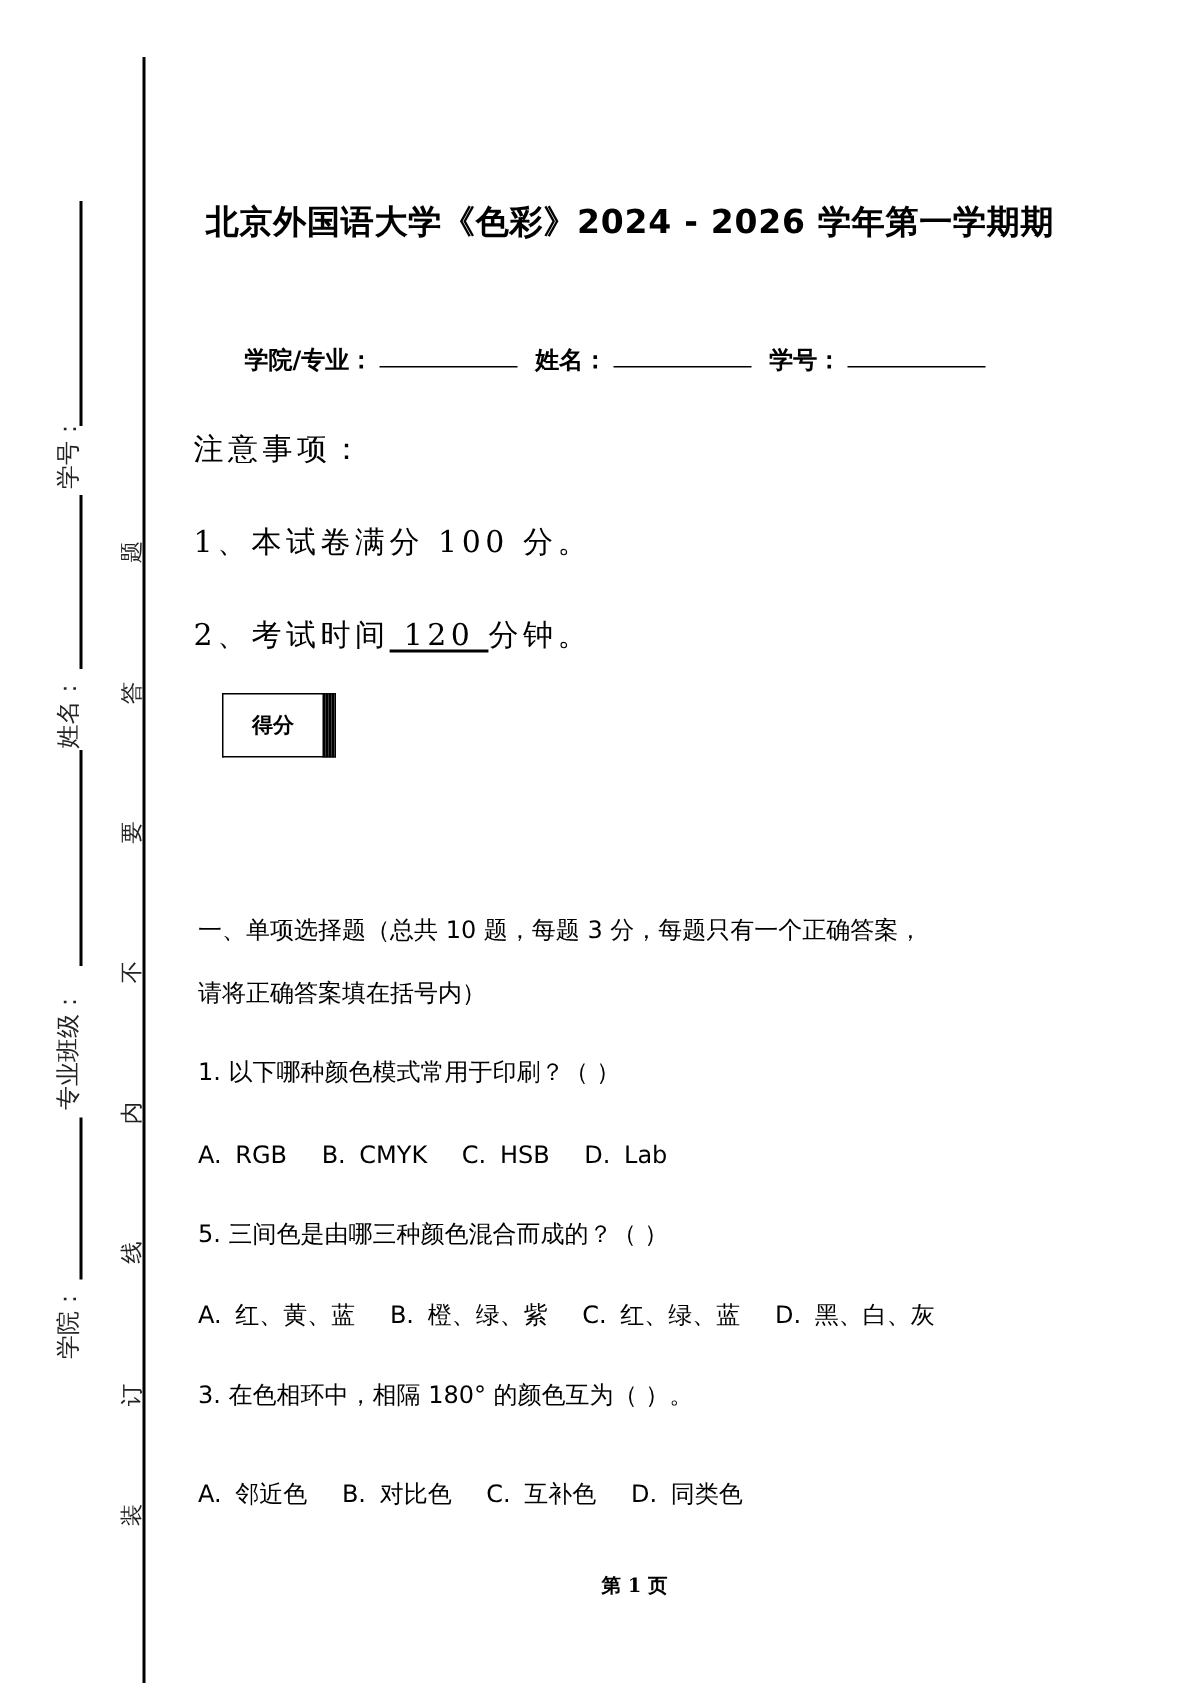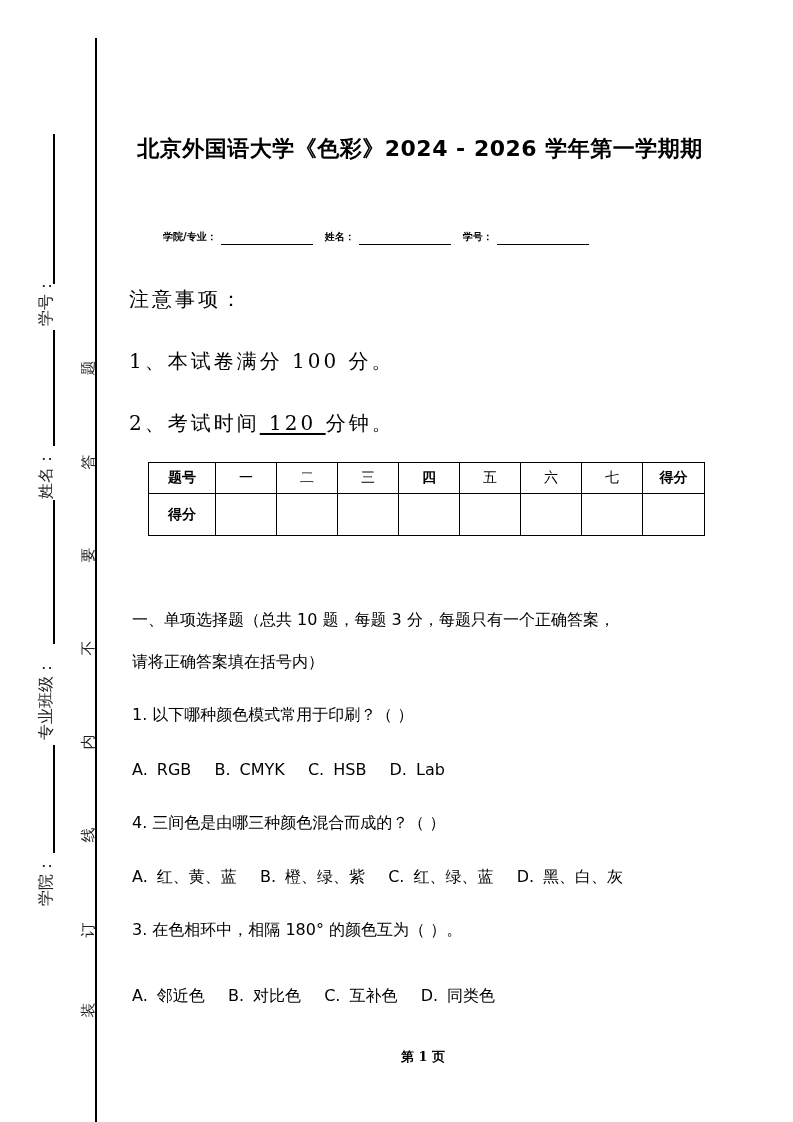--- a/index.html
+++ b/index.html
@@ -25,21 +25,21 @@
     transform: translate(-50%, -50%) rotate(-90deg);
     font-family: "DejaVu Sans", "Liberation Sans", sans-serif; color: #222;
   }
   
   .title {
     position: absolute; left: 120px; width: 600px; top: 128px;
     text-align: center; font-size: 22px; font-weight: bold; line-height: 42px;
     font-family: "DejaVu Sans", "Liberation Sans", sans-serif; letter-spacing: 0.5px;
   }
   .info-row {
-    position: absolute; left: 163px; top: 230px; font-size: 10px; font-weight: bold;
+    position: absolute; left: 163px; top: 230px; font-size: 16px; font-weight: bold;
     font-family: "DejaVu Sans", "Liberation Sans", sans-serif; display: flex; gap: 0; white-space: nowrap;
   }
   .info-row .blank {
     display: inline-block; width: 92px; border-bottom: 1.5px solid #000; height: 14px; margin: 0 12px 0 4px;
   }
   .body-text {
     position: absolute; left: 129px; font-size: 20px; white-space: nowrap; letter-spacing: 3px;
   }
   .underlined { text-decoration: underline; text-underline-offset: 3px; }
   table.score {
@@ -105,31 +105,20 @@
   <span>学号：</span>
   <span class="blank"></span>
 </div>
 
 <div class="body-text" style="top:286px;">注意事项：</div>
 <div class="body-text" style="top:348px;">1、本试卷满分 100 分。</div>
 <div class="body-text" style="top:410px;"><span>2、考试时间</span><span class="underlined"> 120 </span><span>分钟。</span></div>
 
 <table class="score">
   <tbody>
-      <tr class="r0">
-    <td class="head">题号</td>
-    <td class="col">一</td>
-    <td class="col">二</td>
-    <td class="col">三</td>
-    <td class="col" style="font-weight:bold;">四</td>
-    <td class="col">五</td>
-    <td class="col">六</td>
-    <td class="col">七</td>
-    <td class="last">得分</td>
-  </tr>
   <tr class="r1">
     <td class="head">得分</td>
     <td></td>
     <td></td>
     <td></td>
     <td></td>
     <td></td>
     <td></td>
     <td></td>
     <td></td>
@@ -141,21 +130,21 @@
 <div class="section" style="top:652px;">请将正确答案填在括号内）</div>
 
 <div class="q" style="top:705px;">1. 以下哪种颜色模式常用于印刷？（    ）</div>
 <div class="opt" style="top:760px;">
   <span>A. RGB</span>
   <span>B. CMYK</span>
   <span>C. HSB</span>
   <span>D. Lab</span>
 </div>
 
-<div class="q" style="top:813px;">4. 三间色是由哪三种颜色混合而成的？（    ）</div>
+<div class="q" style="top:813px;">5. 三间色是由哪三种颜色混合而成的？（    ）</div>
 <div class="opt" style="top:867px;">
   <span>A. 红、黄、蓝</span>
   <span>B. 橙、绿、紫</span>
   <span>C. 红、绿、蓝</span>
   <span>D. 黑、白、灰</span>
 </div>
 
 <div class="q" style="top:920px;">3. 在色相环中，相隔 180° 的颜色互为（    ）。</div>
 <div class="opt" style="top:973px;margin-top:13px;">
   <span>A. 邻近色</span>

